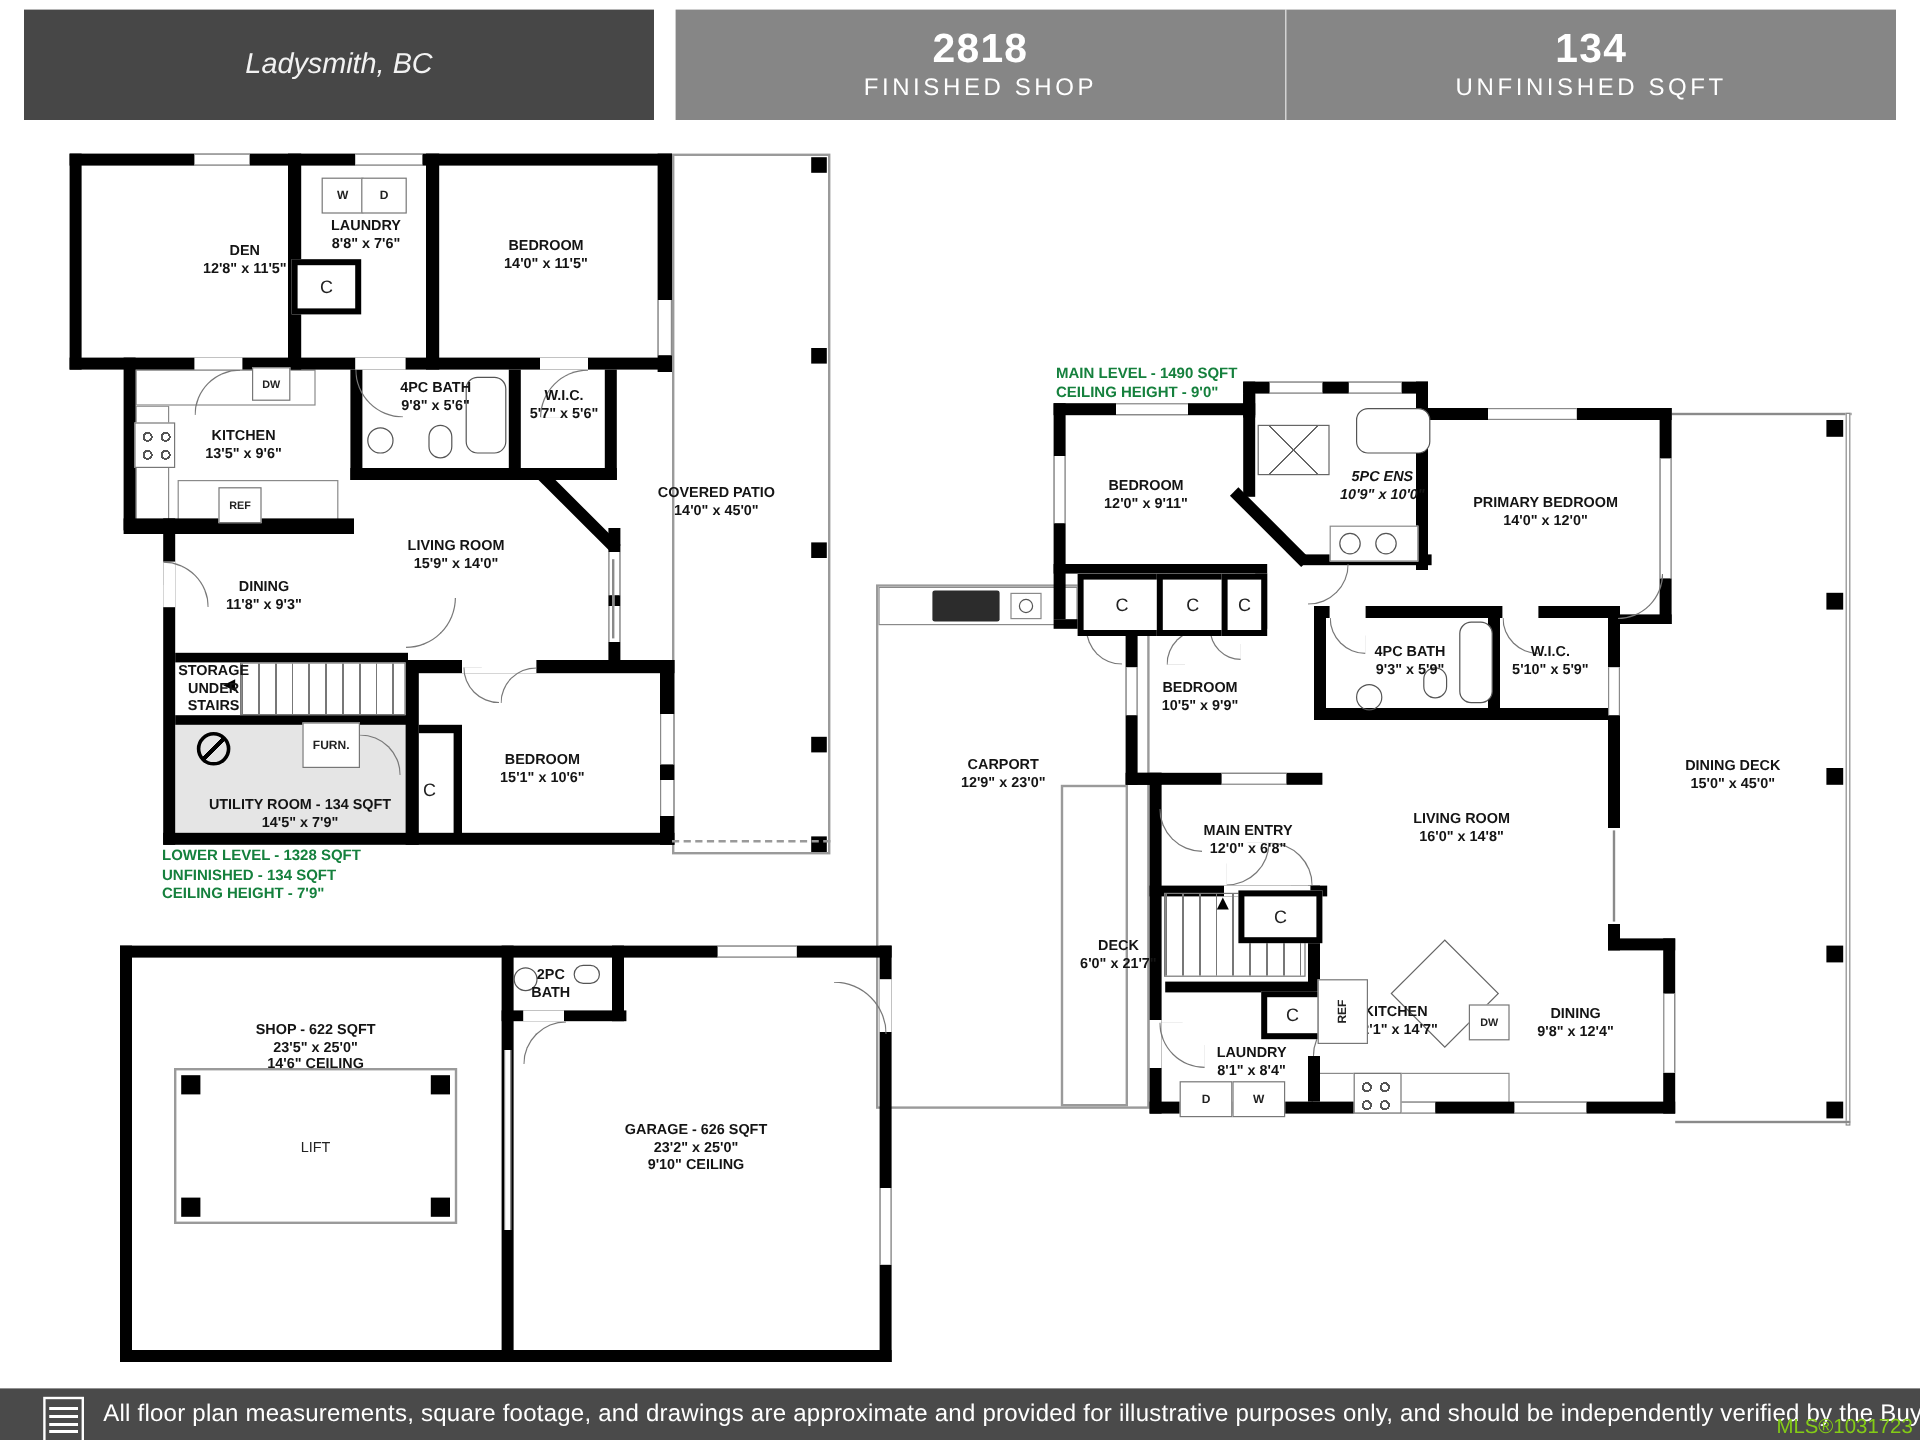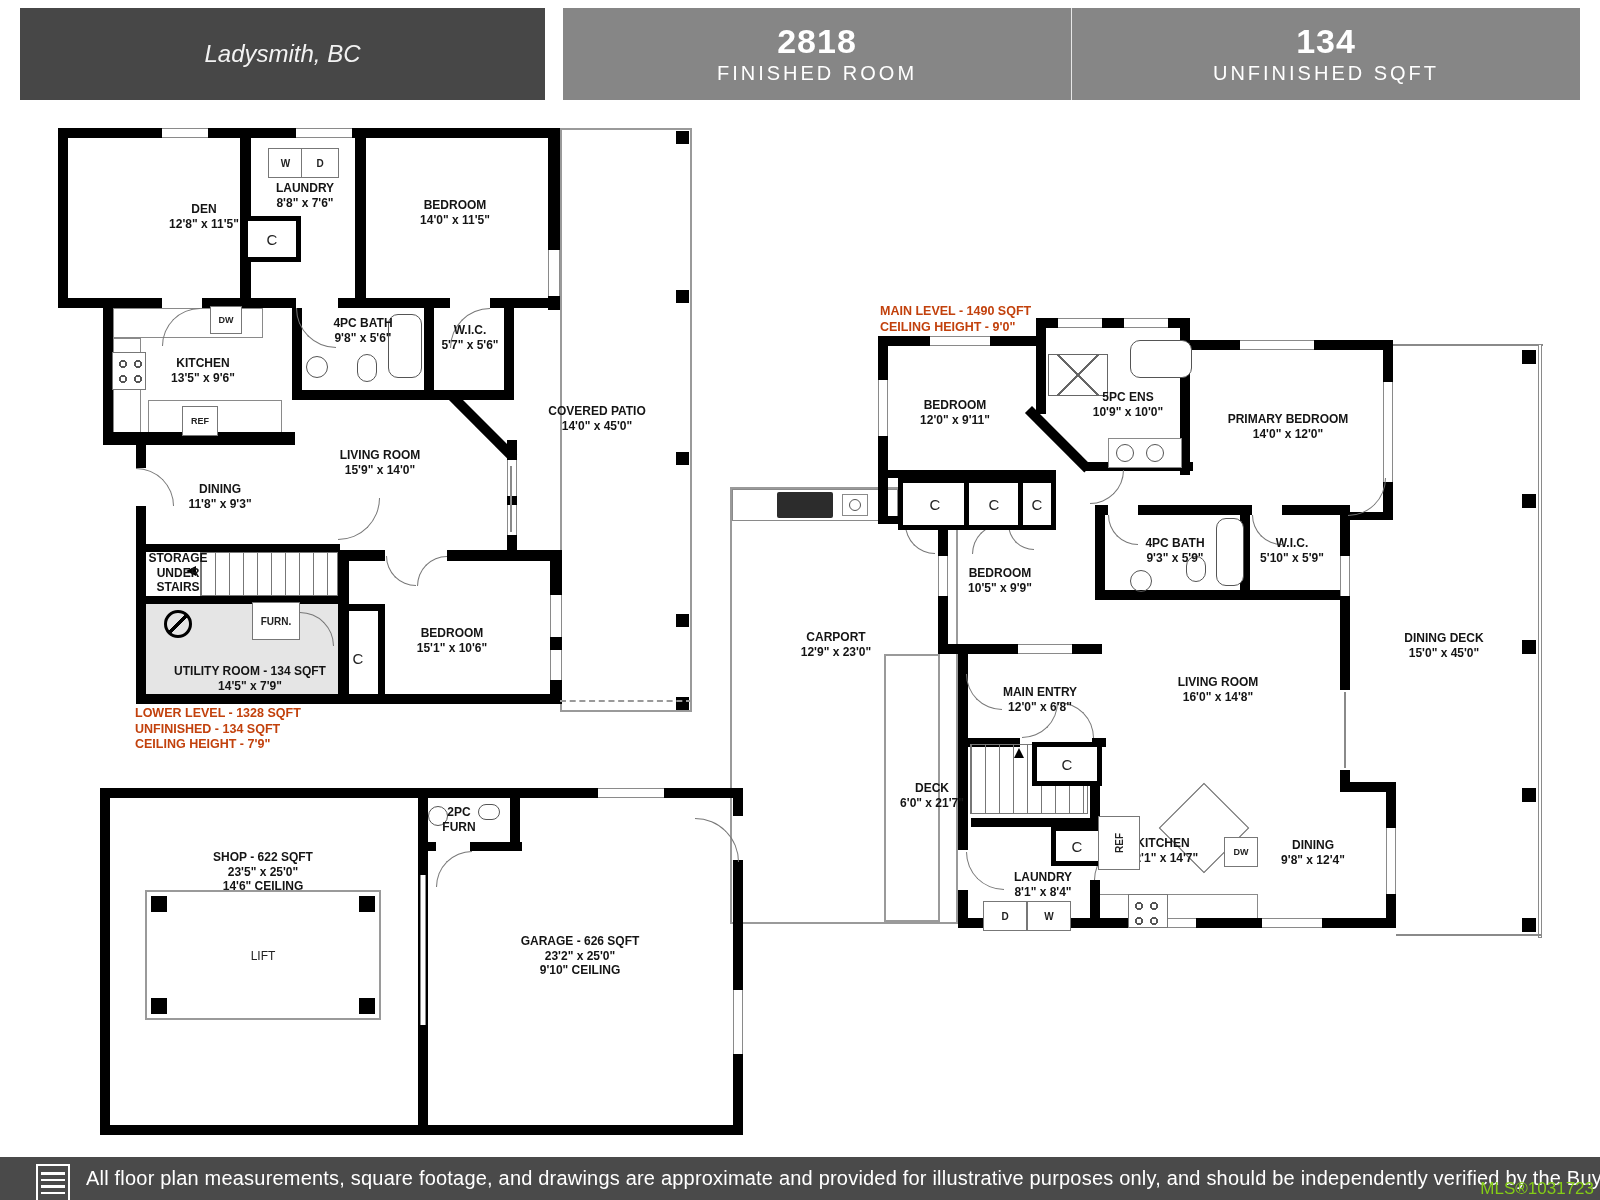--- a/index.html
+++ b/index.html
@@ -56,40 +56,40 @@
   .diamond{border:1.4px solid #666;transform:rotate(45deg);background:#fff;}
   .bbq{background:#2c2c2c;border-radius:2px;}
   .arrup{width:0!important;height:0!important;border-left:5px solid transparent;
     border-right:5px solid transparent;border-bottom:10px solid #000;}
   .arrleft{width:0!important;height:0!important;border-top:5px solid transparent;
     border-bottom:5px solid transparent;border-right:10px solid #000;}
   
   .room-label{position:absolute;transform:translate(-50%,-50%);text-align:center;
     font-size:12px;font-weight:600;line-height:14.5px;color:#141414;white-space:nowrap;}
   .plan-summary{position:absolute;font-size:12.5px;font-weight:700;line-height:15.5px;
-    color:#c2410c;white-space:nowrap;}
+    color:#15803d;white-space:nowrap;}
   .fixture{position:absolute;display:flex;align-items:center;justify-content:center;
     font-size:10px;font-weight:600;color:#222;text-align:center;}
   .fx-appl{border:1.2px solid #777;background:#fff;}
   .fx-closet{border:5px solid #000;background:#fff;font-size:15px;font-weight:400;}
   .fx-text{font-size:15px;font-weight:400;}
   .vert{writing-mode:vertical-rl;transform:rotate(180deg);}
 </style>
 </head>
 <body>
 
 <div class="page">
 
   <div class="hdr-left">
     <div class="hdr-city">Ladysmith, BC</div>
   </div>
   <div class="hdr-stats">
     <div class="stat">
       <div class="stat-value">2818</div>
-      <div class="stat-label">FINISHED ROOM</div>
+      <div class="stat-label">FINISHED SHOP</div>
     </div>
     <div class="stat">
       <div class="stat-value">134</div>
       <div class="stat-label">UNFINISHED SQFT</div>
     </div>
   </div>
 
   <div class="canvas">
     <div>
         <i class="fillg" style="left: 146px; top: 604px; width: 192px; height: 90px;"></i>
@@ -308,21 +308,21 @@
         <i class="arc r270" style="left: 1348px; top: 478px; width: 38px; height: 38px;"></i>
         <i class="arc r270" style="left: 1090px; top: 470px; width: 34px; height: 34px;"></i>
         <div class="plan-summary" style="left: 880px; top: 304px;">
           <div>MAIN LEVEL - 1490 SQFT</div>
           <div>CEILING HEIGHT - 9'0"</div>
         </div>
         <div class="room-label" style="left: 955px; top: 412px;">
           <div>BEDROOM</div>
           <div>12'0" x 9'11"</div>
         </div>
-        <div class="room-label" style="left: 1128px; top: 404px;">
+        <div class="room-label" style="left: 1152px; top: 404px; font-style: italic;">
           <div>5PC ENS</div>
           <div>10'9" x 10'0"</div>
         </div>
         <div class="room-label" style="left: 1288px; top: 426px;">
           <div>PRIMARY BEDROOM</div>
           <div>14'0" x 12'0"</div>
         </div>
         <div class="room-label" style="left: 1000px; top: 580px;">
           <div>BEDROOM</div>
           <div>10'5" x 9'9"</div>
@@ -406,21 +406,21 @@
           <div>23'5" x 25'0"</div>
           <div>14'6" CEILING</div>
         </div>
         <div class="room-label" style="left: 580px; top: 956px;">
           <div>GARAGE - 626 SQFT</div>
           <div>23'2" x 25'0"</div>
           <div>9'10" CEILING</div>
         </div>
         <div class="room-label" style="left: 459px; top: 819px;">
           <div>2PC</div>
-          <div>FURN</div>
+          <div>BATH</div>
         </div>
         <div class="fixture fx-text" style="left: 237px; top: 946px; width: 52px; height: 20px; font-size: 12px;">LIFT</div>
       </div>
   </div>
 
   <div class="footer">
     <span class="doc-icon"></span>
     <div class="disclaimer">All floor plan measurements, square footage, and drawings are approximate and provided for illustrative purposes only, and should be independently verified by the Buyer if important.</div>
     <div class="mls">MLS®1031723</div>
   </div>

